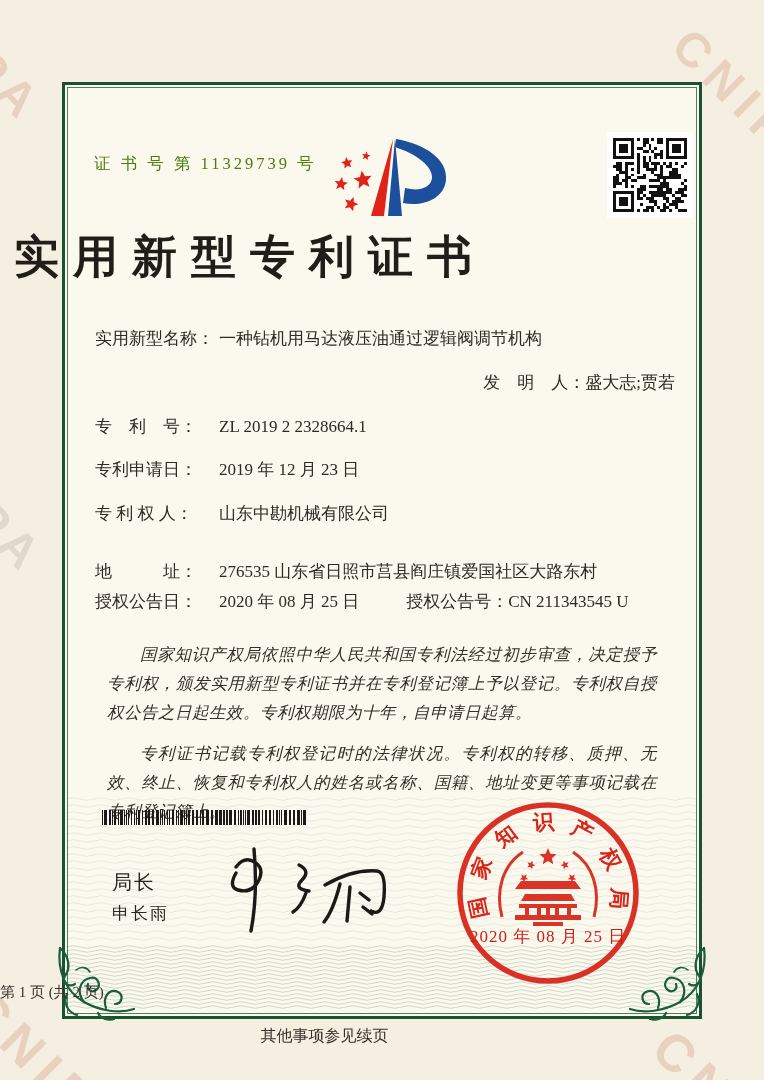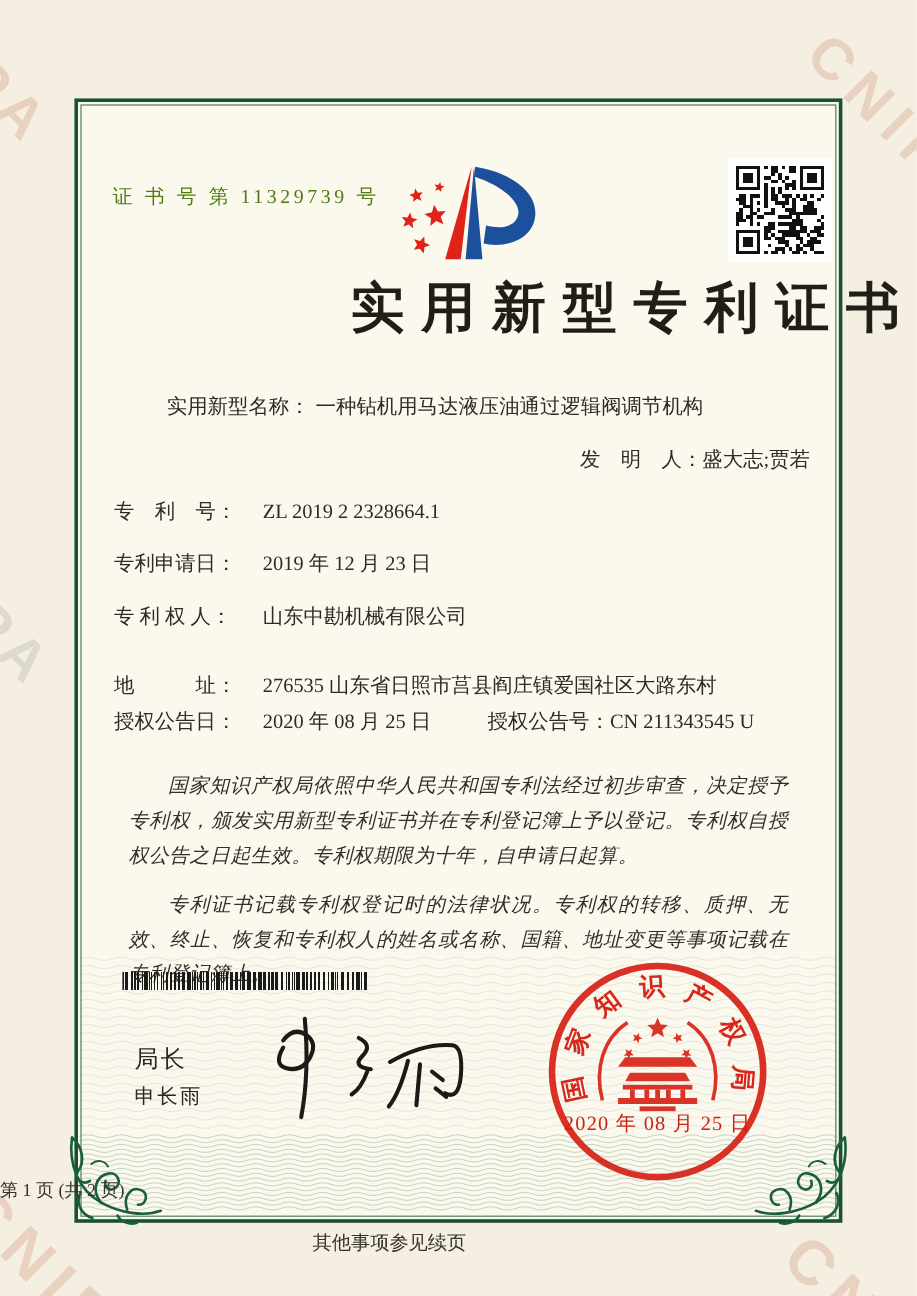--- a/index.html
+++ b/index.html
@@ -5,21 +5,21 @@
   html,body{margin:0;padding:0;}
   body{width:764px;height:1080px;background:#f5efe1;font-family:"Liberation Serif","DejaVu Serif",serif;color:#2b2621;}
   .page{position:absolute;left:0;top:0;width:764px;height:1080px;overflow:hidden;}
   .wm{position:absolute;font-family:"Liberation Sans","DejaVu Sans",sans-serif;font-weight:bold;
       letter-spacing:9px;transform:rotate(45deg);transform-origin:left top;pointer-events:none;white-space:nowrap;}
   .wm-pink{color:rgba(205,138,116,0.30);}
   .wm-gray{color:rgba(148,146,135,0.24);}
   .border-outer{position:absolute;left:62px;top:82px;width:634px;height:931px;border:3px solid #1a5132;background:#fbf8ee;}
   .border-inner{position:absolute;left:2px;top:2px;right:2px;bottom:2px;border:1px solid #4a8260;}
   .cert-no{position:absolute;left:94px;top:133px;font-size:16.5px;letter-spacing:3px;color:#4d7c0f;margin-top:20px;}
-  .title{position:absolute;left:0;top:227px;width:764px;text-align:right;font-size:45px;font-weight:bold;letter-spacing:14px;color:#211e1a;text-indent:14px;}
+  .title{position:absolute;left:0;top:227px;width:764px;text-align:left;font-size:45px;font-weight:bold;letter-spacing:14px;color:#211e1a;text-indent:14px;}
   .frow{position:absolute;left:95px;width:580px;font-size:17px;white-space:nowrap;color:#2e2a24;}
   .flabel{display:inline-block;min-width:124px;}
   .fval2{display:inline-block;min-width:183px;}
   .bodytext{position:absolute;left:95px;top:628px;width:574px;font-size:16.5px;line-height:29px;
             font-style:italic;text-align:justify;color:#332f28;}
   .bodytext p{margin:12px;text-indent:2em;letter-spacing:0.5px;}
   .sig-title{position:absolute;left:112px;top:869px;font-size:20px;letter-spacing:2px;}
   .sig-name{position:absolute;left:112px;top:902px;font-size:17px;letter-spacing:2px;}
   .pageinfo{position:absolute;left:0;top:983px;width:676px;text-align:left;font-size:15px;color:#35312b;}
   .footnote{position:absolute;left:0;top:1026px;width:649px;text-align:center;font-size:16px;color:#35312b;}
@@ -320,21 +320,21 @@
       <rect x="20" y="2" width="7" height="7" fill="#111"></rect>
       <rect x="21" y="3" width="5" height="5" fill="#fff"></rect>
       <rect x="22" y="4" width="3" height="3" fill="#111"></rect>
       <rect x="2" y="20" width="7" height="7" fill="#111"></rect>
       <rect x="3" y="21" width="5" height="5" fill="#fff"></rect>
       <rect x="4" y="22" width="3" height="3" fill="#111"></rect>
     </svg>
 
   <div class="title">实用新型专利证书</div>
 
-  <div class="frow" style="top:327px;margin-left:44px;">
+  <div class="frow" style="top:327px;">
     <span class="flabel">实用新型名称：</span><span>一种钻机用马达液压油通过逻辑阀调节机构</span>
   </div>
   <div class="frow" style="top:371px;text-align:right;">
     <span class="flabel">发　明　人：</span><span>盛大志;贾若</span>
   </div>
   <div class="frow" style="top:415px;">
     <span class="flabel">专　利　号：</span><span>ZL 2019 2 2328664.1</span>
   </div>
   <div class="frow" style="top:458px;">
     <span class="flabel">专利申请日：</span><span>2019 年 12 月 23 日</span>

